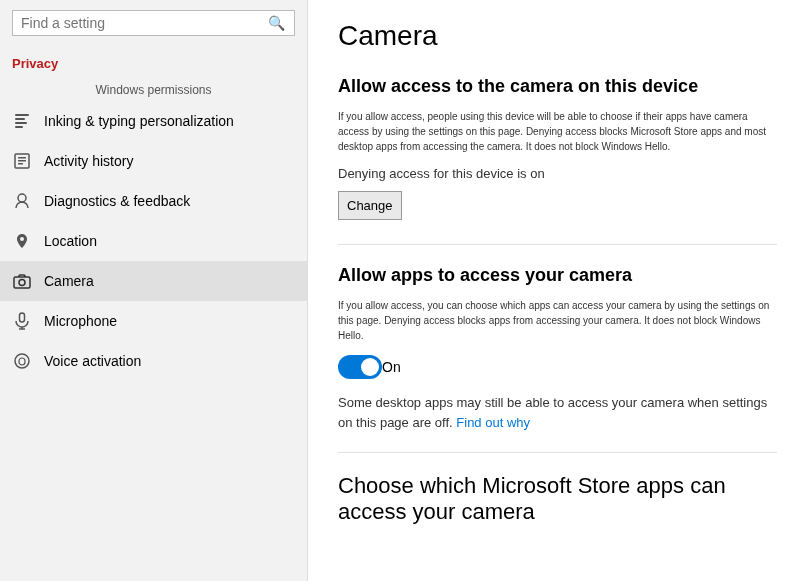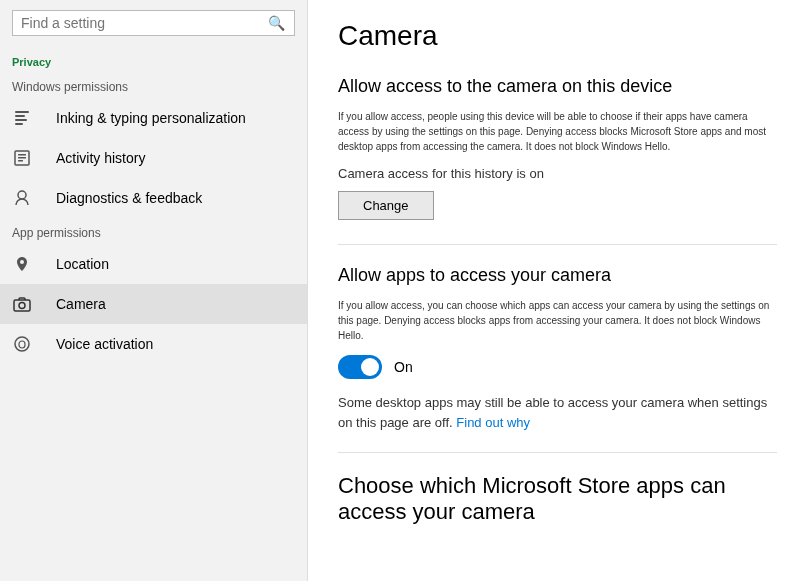--- a/index.html
+++ b/index.html
@@ -47,29 +47,30 @@
     .search-icon {
       color: #555;
       font-size: 14px;
     }
 
     .section-label {
       font-size: 12px;
       color: #555;
       padding: 8px 12px 4px 12px;
       font-weight: 400;
+      text-align: center;
     }
 
     .nav-item {
       display: flex;
       align-items: center;
       padding: 10px 12px;
       cursor: pointer;
       color: #000;
-      gap: 24px;
+      gap: 12px;
     }
 
     .nav-item.active {
       background: #e0e0e0;
     }
 
     .nav-icon {
       width: 20px;
       height: 20px;
       display: flex;
@@ -78,81 +79,81 @@
       font-size: 16px;
       color: #333;
       flex-shrink: 0;
     }
 
     .nav-label {
       font-size: 14px;
     }
 
     .privacy-label {
-      font-size: 11px;
+      font-size: 13px;
       font-weight: 600;
       padding: 12px 12px 4px 12px;
-      color: #15803d;
+      color: #b91c1c;
     }
 
     
     .main-content {
       flex: 1;
       background: #fff;
       padding: 20px 30px 20px 30px;
       overflow-y: auto;
       height: 100%;
     }
 
     .page-title {
       font-size: 28px;
       font-weight: 300;
       color: #000;
       margin-bottom: 24px;
     }
 
     .section-title {
       font-size: 18px;
-      font-weight: 400;
+      font-weight: 700;
       color: #000;
       margin-bottom: 12px;
     }
 
     .section-desc {
       font-size: 10px;
       color: #333;
       line-height: 1.5;
       margin-bottom: 12px;
     }
 
     .status-row {
       font-size: 13px;
       color: #333;
       margin-bottom: 10px;
     }
 
     .change-btn {
       border: 1px solid #999;
       background: #e9e9e9;
-      padding: 6px 24px;
+      padding: 6px 8px;
       font-size: 13px;
       cursor: pointer;
       margin-bottom: 24px;
     }
 
     .divider {
       height: 1px;
       background: #e0e0e0;
       margin-bottom: 20px;
     }
 
     .toggle-row {
       display: flex;
       align-items: center;
-      gap: 12px;
+      gap: 0;
       margin-bottom: 14px;
     }
 
     
     .toggle {
       position: relative;
       width: 44px;
       height: 24px;
       flex-shrink: 0;
     }
@@ -242,21 +243,20 @@
   <div class="nav-item">
     <span class="nav-icon">
       <svg width="18" height="18" viewBox="0 0 18 18" fill="none">
         <circle cx="9" cy="6" r="4" stroke="#555" stroke-width="1.5" fill="none"></circle>
         <path d="M3 16c0-3.3 2.7-6 6-6s6 2.7 6 6" stroke="#555" stroke-width="1.5" fill="none"></path>
       </svg>
     </span>
     <span class="nav-label">Diagnostics &amp; feedback</span>
   </div>
 
-  <div class="section-label">App permissions</div>
 
   <div class="nav-item">
     <span class="nav-icon">
       <svg width="18" height="18" viewBox="0 0 18 18" fill="none">
         <path d="M9 2C6.24 2 4 4.24 4 7c0 4 5 9 5 9s5-5 5-9c0-2.76-2.24-5-5-5zm0 7a2 2 0 110-4 2 2 0 010 4z" fill="#555"></path>
       </svg>
     </span>
     <span class="nav-label">Location</span>
   </div>
 
@@ -264,41 +264,52 @@
     <span class="nav-icon">
       <svg width="18" height="18" viewBox="0 0 18 18" fill="none">
         <rect x="1" y="5" width="16" height="11" rx="1.5" stroke="#333" stroke-width="1.5" fill="none"></rect>
         <circle cx="9" cy="10.5" r="3" stroke="#333" stroke-width="1.5" fill="none"></circle>
         <path d="M6 5V4a1 1 0 011-1h4a1 1 0 011 1v1" stroke="#333" stroke-width="1.5"></path>
       </svg>
     </span>
     <span class="nav-label">Camera</span>
   </div>
 
+  <div class="nav-item">
+    <span class="nav-icon">
+      <svg width="18" height="18" viewBox="0 0 18 18" fill="none">
+        <rect x="6.5" y="1" width="5" height="9" rx="2.5" stroke="#555" stroke-width="1.5" fill="none"></rect>
+        <path d="M3 9c0 3.3 2.7 6 6 6s6-2.7 6-6" stroke="#555" stroke-width="1.5" fill="none"></path>
+        <line x1="9" y1="15" x2="9" y2="17" stroke="#555" stroke-width="1.5"></line>
+        <line x1="6" y1="17" x2="12" y2="17" stroke="#555" stroke-width="1.5"></line>
+      </svg>
+    </span>
+    <span class="nav-label">Microphone</span>
+  </div>
 
   <div class="nav-item">
     <span class="nav-icon">
       <svg width="18" height="18" viewBox="0 0 18 18" fill="none">
         <circle cx="9" cy="9" r="7" stroke="#555" stroke-width="1.5" fill="none"></circle>
         <path d="M6 9c0-1.7 1.3-3 3-3s3 1.3 3 3v1c0 1.7-1.3 3-3 3s-3-1.3-3-3V9z" stroke="#555" stroke-width="1.2" fill="none"></path>
       </svg>
     </span>
     <span class="nav-label">Voice activation</span>
   </div>
 
 </aside>
 
 <main class="main-content">
 
   <h1 class="page-title">Camera</h1>
 
   
   <h2 class="section-title">Allow access to the camera on this device</h2>
   <p class="section-desc">If you allow access, people using this device will be able to choose if their apps have camera access by using the settings on this page. Denying access blocks Microsoft Store apps and most desktop apps from accessing the camera. It does not block Windows Hello.</p>
-  <div class="status-row">Camera access for this history is on</div>
+  <div class="status-row">Denying access for this device is on</div>
   <button class="change-btn">Change</button>
 
   <div class="divider"></div>
 
   
   <h2 class="section-title">Allow apps to access your camera</h2>
   <p class="section-desc">If you allow access, you can choose which apps can access your camera by using the settings on this page. Denying access blocks apps from accessing your camera. It does not block Windows Hello.</p>
 
   <div class="toggle-row">
     <div class="toggle">

